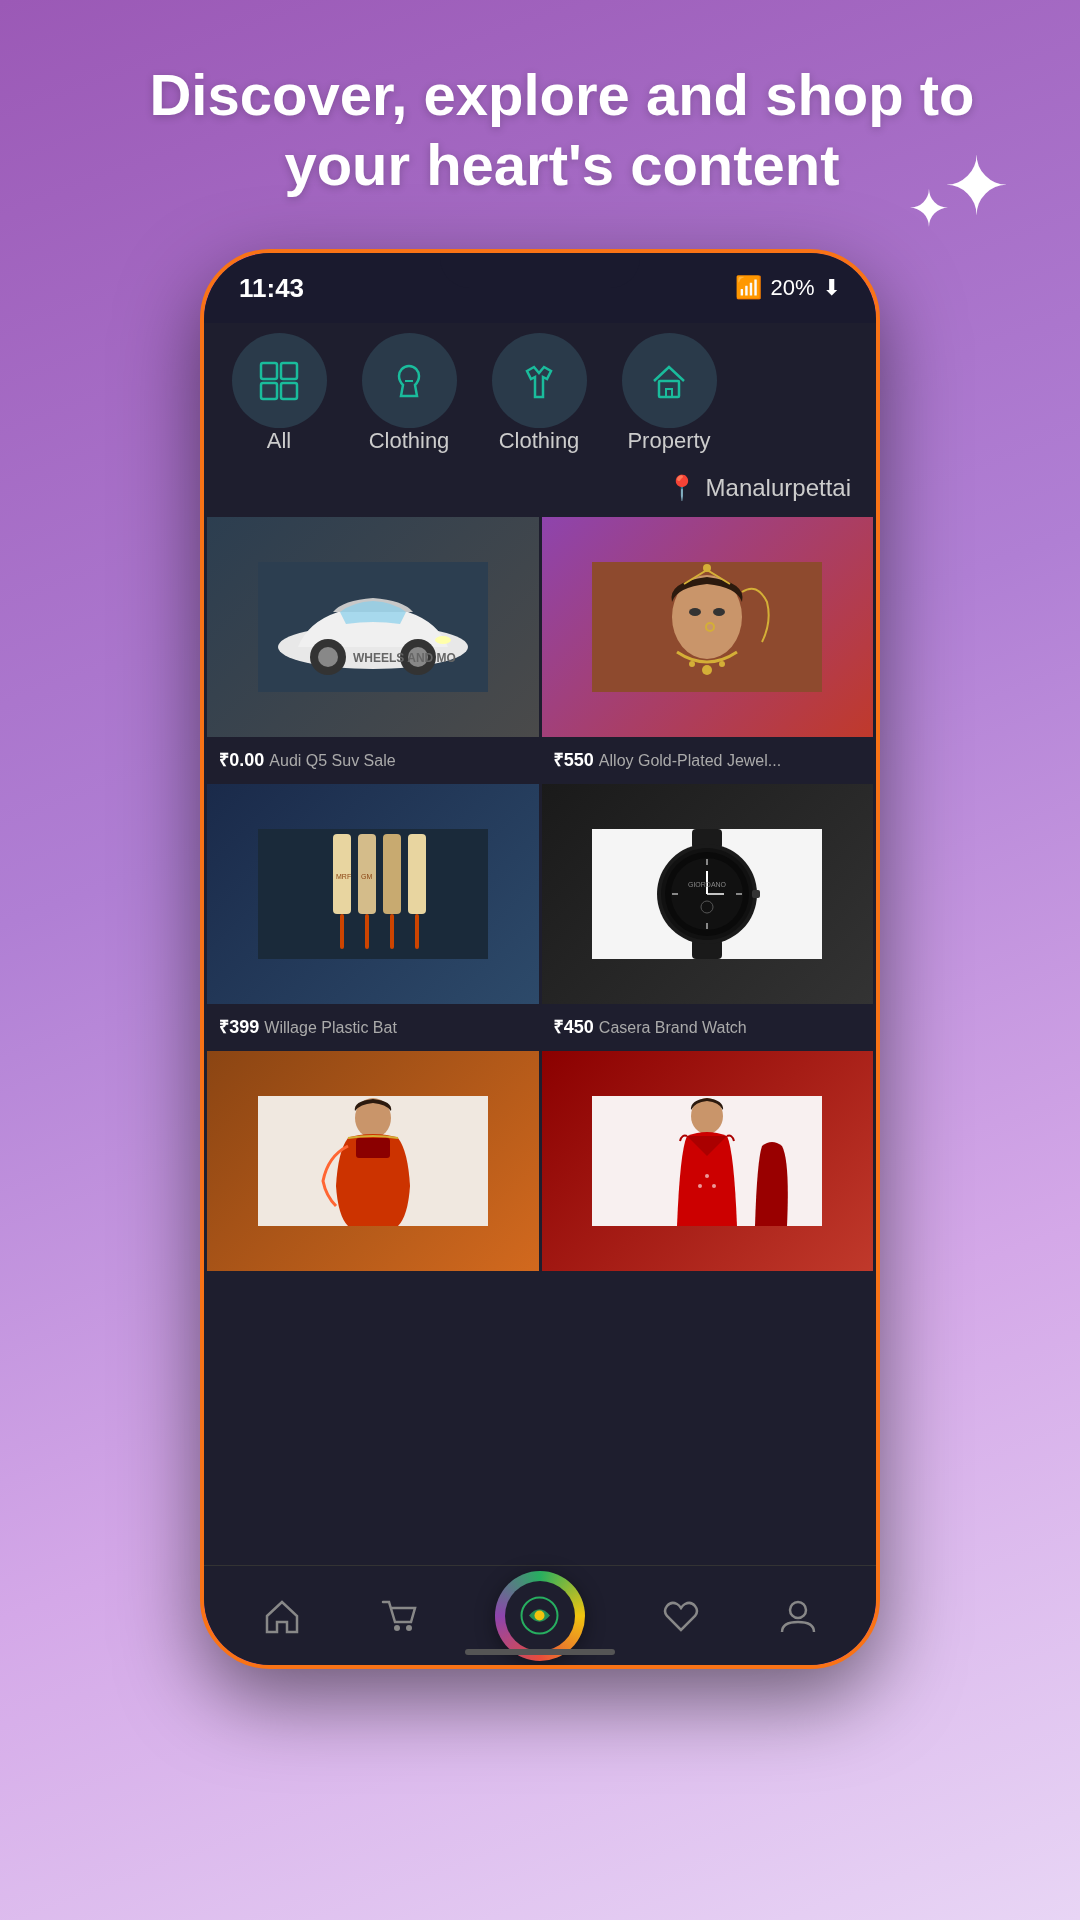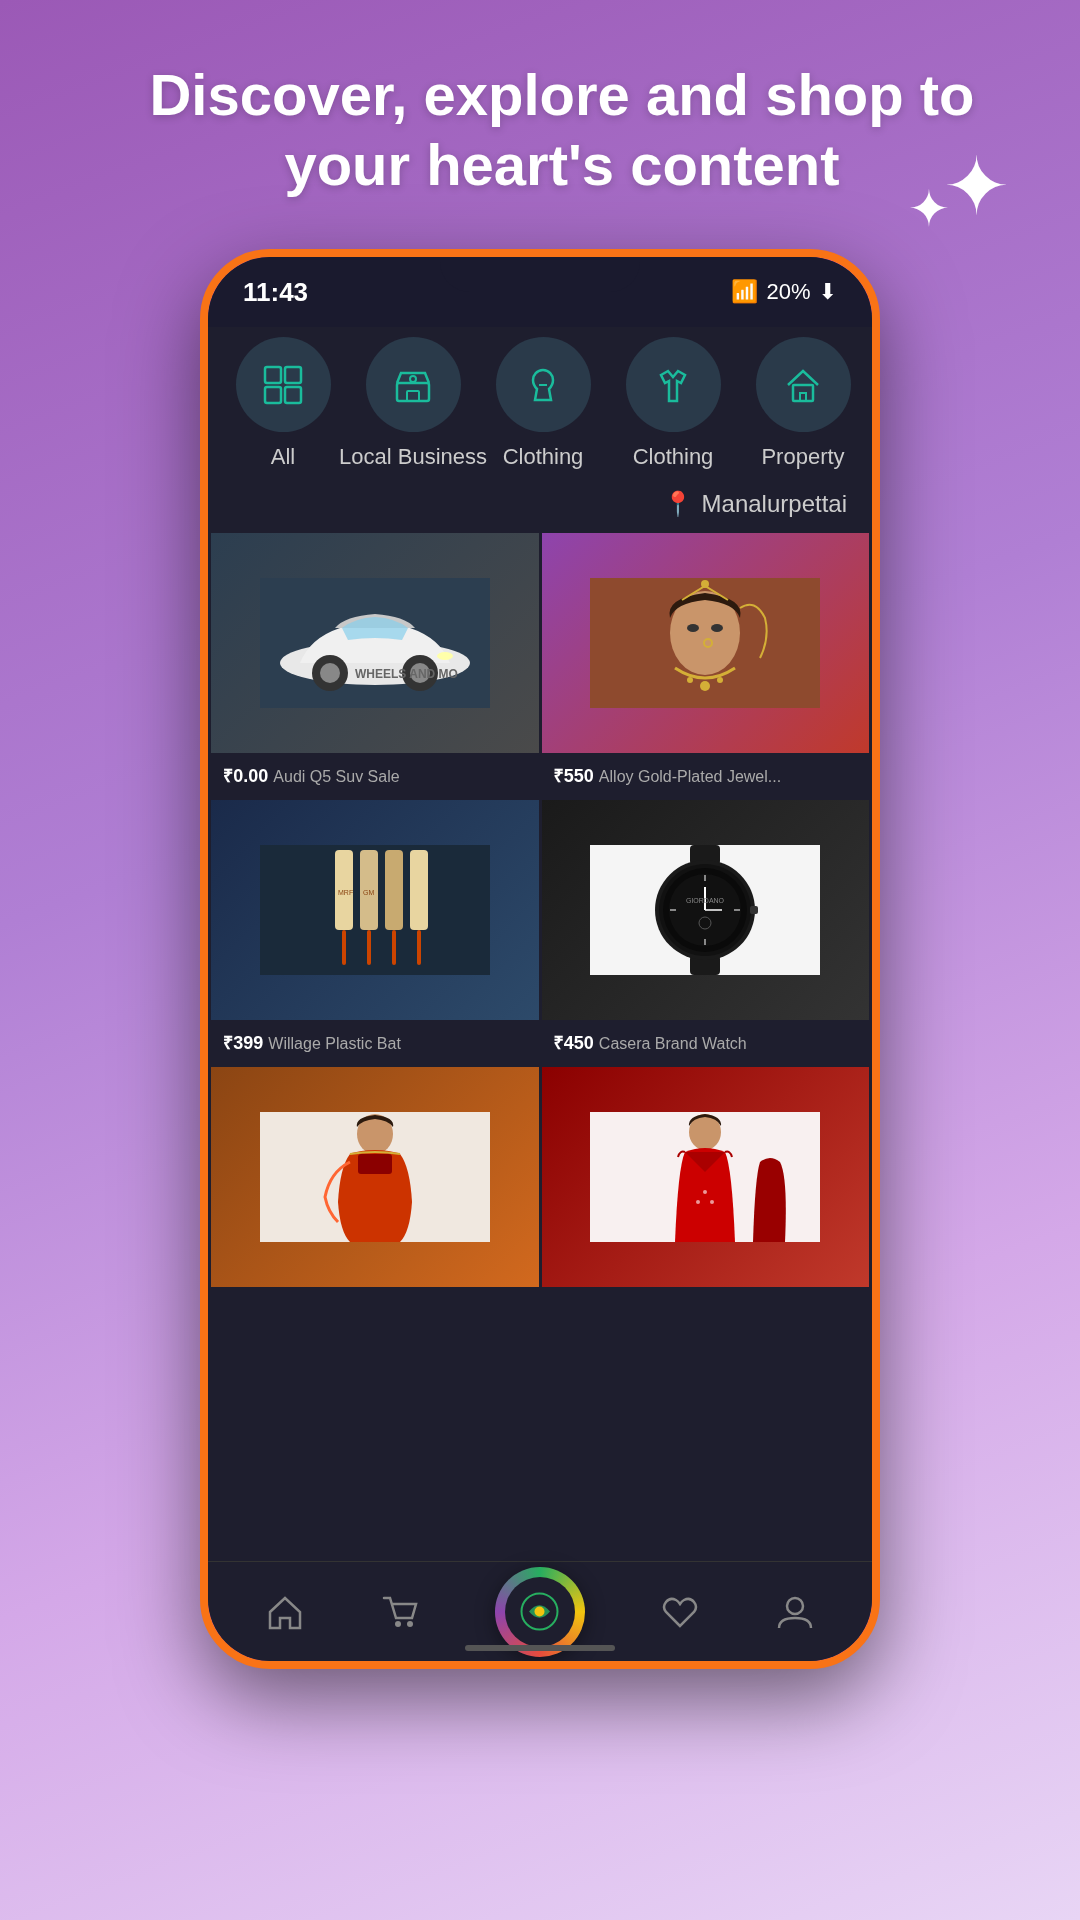--- a/index.html
+++ b/index.html
@@ -36,21 +36,21 @@
     }
     .sparkle-1 { top: 140px; right: 70px; font-size: 80px; }
     .sparkle-2 { top: 180px; right: 130px; font-size: 50px; }
 
     
     .phone-frame {
       width: 680px;
       height: 1420px;
       background: #d946ef;
       border-radius: 70px;
-      border: 8px solid #f97316;
+      border: 4px solid #f97316;
       box-shadow: 0 30px 80px rgba(0,0,0,0.5), inset 0 0 0 2px #444;
       position: relative;
       overflow: hidden;
       margin-top: 10px;
     }
 
     
     .status-bar {
       background: #1a1a2e;
       height: 70px;
@@ -137,21 +137,21 @@
       display: flex;
       gap: 20px;
       padding: 10px 20px 20px;
       overflow-x: auto;
       scrollbar-width: none;
     }
     .category-item {
       display: flex;
       flex-direction: column;
       align-items: center;
-      gap: 12px;
+      gap: 0;
       min-width: 110px;
       cursor: pointer;
     }
     .category-icon {
       width: 95px;
       height: 95px;
       background: #2a3a4a;
       border-radius: 50%;
       display: flex;
       align-items: center;
@@ -347,31 +347,20 @@
             <rect x="22" y="2" width="16" height="16" rx="2" stroke="#1abc9c" stroke-width="2.5" fill="none"></rect>
             <rect x="2" y="22" width="16" height="16" rx="2" stroke="#1abc9c" stroke-width="2.5" fill="none"></rect>
             <rect x="22" y="22" width="16" height="16" rx="2" stroke="#1abc9c" stroke-width="2.5" fill="none"></rect>
           </svg>
         </div>
         <span class="category-label">All</span>
       </div>
       <div class="category-item">
         <div class="category-icon">
           <svg width="40" height="40" viewBox="0 0 40 40" fill="none">
-            <rect x="4" y="18" width="32" height="18" rx="2" stroke="#1abc9c" stroke-width="2.5" fill="none"></rect>
-            <path d="M4 18 L8 8 L32 8 L36 18" stroke="#1abc9c" stroke-width="2.5" fill="none"></path>
-            <circle cx="20" cy="14" r="3" stroke="#1abc9c" stroke-width="2" fill="none"></circle>
-            <rect x="14" y="26" width="12" height="10" rx="1" stroke="#1abc9c" stroke-width="2" fill="none"></rect>
-          </svg>
-        </div>
-        <span class="category-label">Local Business</span>
-      </div>
-      <div class="category-item">
-        <div class="category-icon">
-          <svg width="40" height="40" viewBox="0 0 40 40" fill="none">
             <path d="M20 5 C14 5 10 10 10 15 C10 20 12 22 14 24 L12 35 L28 35 L26 24 C28 22 30 20 30 15 C30 10 26 5 20 5Z" stroke="#1abc9c" stroke-width="2.5" fill="none"></path>
             <line x1="16" y1="20" x2="24" y2="20" stroke="#1abc9c" stroke-width="2"></line>
           </svg>
         </div>
         <span class="category-label">Clothing</span>
       </div>
       <div class="category-item">
         <div class="category-icon">
           <svg width="40" height="40" viewBox="0 0 40 40" fill="none">
             <path d="M8 10 L15 6 L20 12 L25 6 L32 10 L28 18 L24 16 L24 36 L16 36 L16 16 L12 18 Z" stroke="#1abc9c" stroke-width="2.5" fill="none"></path>

